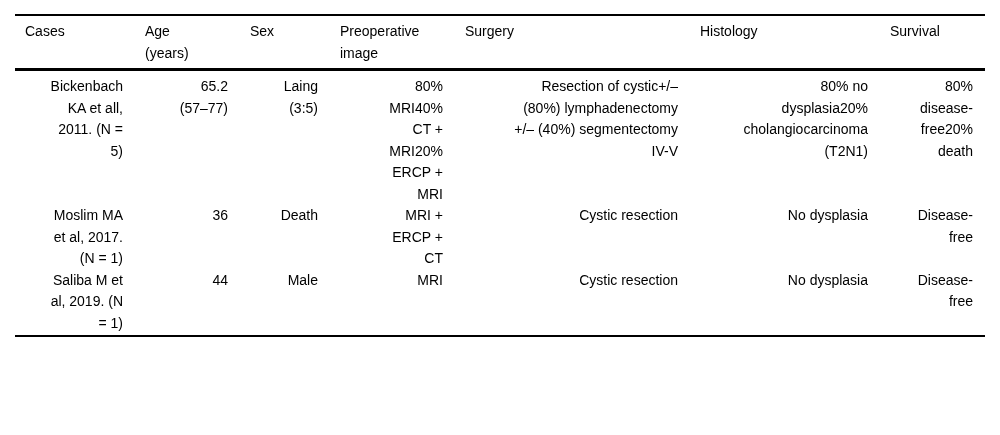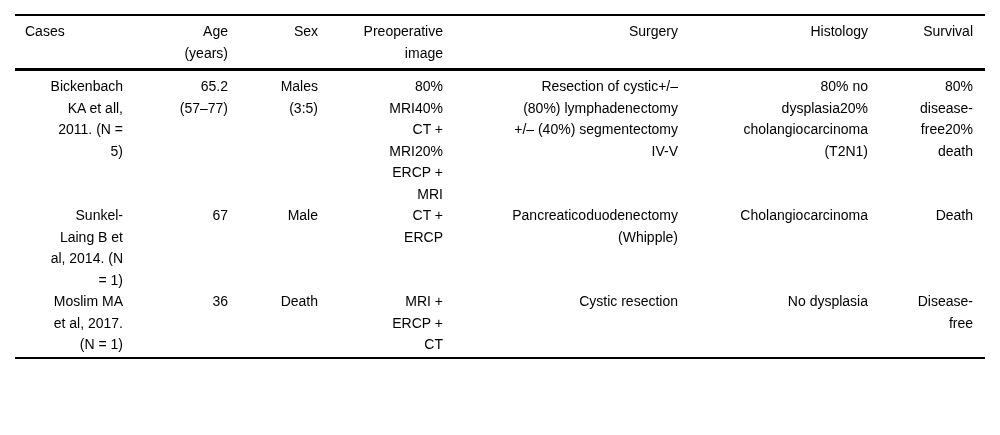--- a/index.html
+++ b/index.html
@@ -29,21 +29,21 @@
   col.c-age      { width: 105px; }
   col.c-sex      { width: 90px;  }
   col.c-preop    { width: 125px; }
   col.c-surgery  { width: 235px; }
   col.c-histo    { width: 190px; }
   col.c-survival { width: 105px; }
 
   th {
     font-weight: normal;
     vertical-align: top;
-    text-align: right;
+    text-align: left;
     padding: 5px 12px 4px 10px;
     border-bottom: 3px solid #000000;
     white-space: pre-line;
   }
   th.align-left { text-align: left; }
 
   td {
     vertical-align: top;
     text-align: right;
     padding: 0 12px 0 10px;
@@ -80,21 +80,21 @@
       </tr>
     </thead>
     <tbody>
       <tr>
         <td>Bickenbach
 KA et all,
 2011. (N =
 5)</td>
         <td>65.2
 (57–77)</td>
-        <td>Males
+        <td>Laing
 (3:5)</td>
         <td>80%
 MRI40%
 CT +
 MRI20%
 ERCP +
 MRI</td>
         <td>Resection of cystic+/–
 (80%) lymphadenectomy
 +/– (40%) segmentectomy
@@ -102,42 +102,40 @@
         <td>80% no
 dysplasia20%
 cholangiocarcinoma
 (T2N1)</td>
         <td>80%
 disease-
 free20%
 death</td>
       </tr>
       <tr>
-        <td>Sunkel-
-Laing B et
-al, 2014. (N
-= 1)</td>
-        <td>67</td>
-        <td>Male</td>
-        <td>CT +
-ERCP</td>
-        <td>Pancreaticoduodenectomy
-(Whipple)</td>
-        <td>Cholangiocarcinoma</td>
-        <td>Death</td>
-      </tr>
-      <tr>
         <td>Moslim MA
 et al, 2017.
 (N = 1)</td>
         <td>36</td>
         <td>Death</td>
         <td>MRI +
 ERCP +
 CT</td>
         <td>Cystic resection</td>
         <td>No dysplasia</td>
         <td>Disease-
 free</td>
       </tr>
+      <tr>
+        <td>Saliba M et
+al, 2019. (N
+= 1)</td>
+        <td>44</td>
+        <td>Male</td>
+        <td>MRI</td>
+        <td>Cystic resection</td>
+        <td>No dysplasia</td>
+        <td>Disease-
+free</td>
+      </tr>
     </tbody>
   </table>
 </div>
 
 </body></html>

